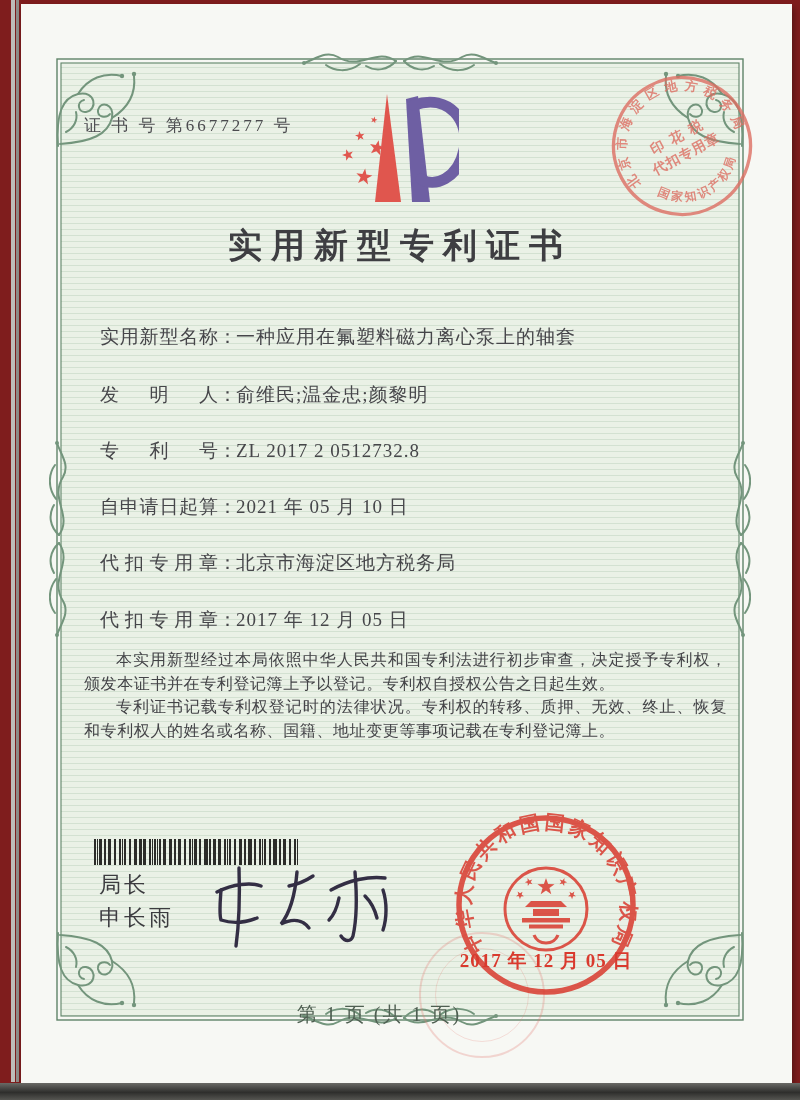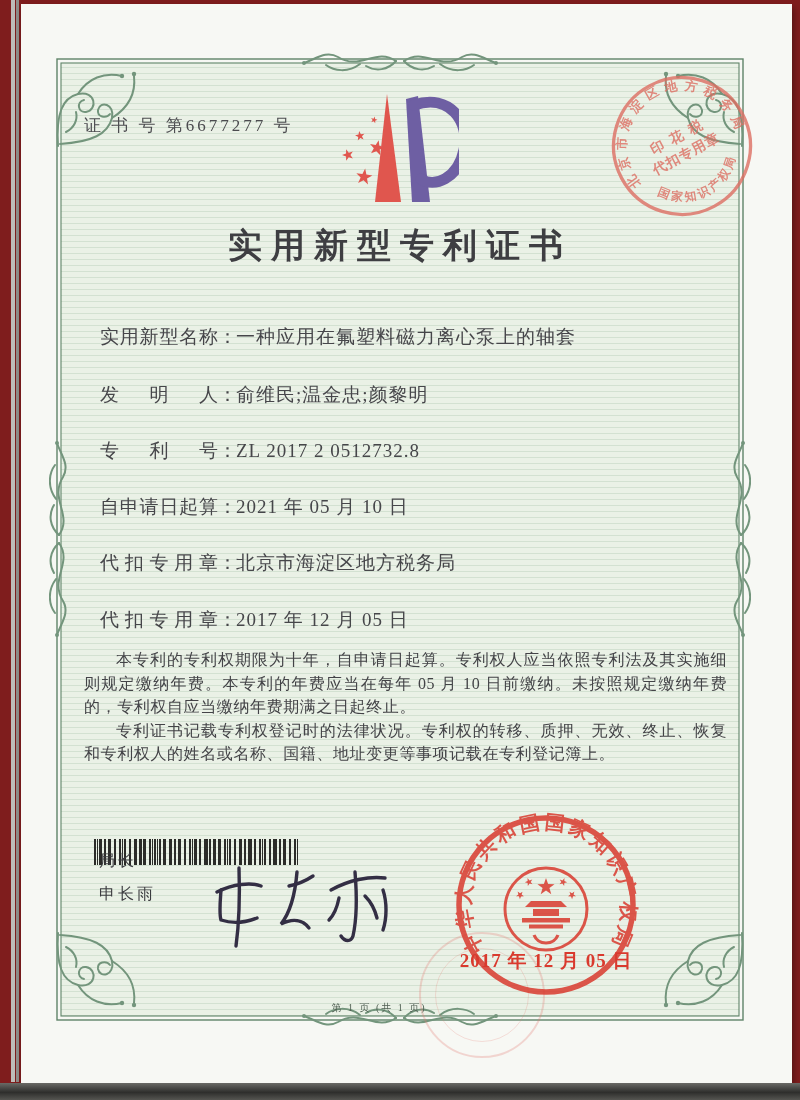--- a/index.html
+++ b/index.html
@@ -39,36 +39,36 @@
     font-size:16px; line-height:23.5px; letter-spacing:.6px; color:#434347; text-align:justify; }
   .paras p { text-indent:2em; }
 
   .barcode { position:absolute; left:73px; top:835px; width:205px; height:26px;
     background-image:
       repeating-linear-gradient(90deg,#2b2b28 0 2px, rgba(0,0,0,0) 2px 5px),
       repeating-linear-gradient(90deg,#2b2b28 0 1px, rgba(0,0,0,0) 1px 7px),
       repeating-linear-gradient(90deg, rgba(0,0,0,0) 0 3px, #2b2b28 3px 4px, rgba(0,0,0,0) 4px 11px);
   }
 
-  .signer { position:absolute; left:78px; top:840px; font-size:16px; line-height:33px;
+  .signer { position:absolute; left:78px; top:864px; font-size:22px; line-height:33px;
     color:#3c3c40; font-family:"Liberation Sans", sans-serif; letter-spacing:3px; }
   .signature { position:absolute; left:182px; top:858px; }
 
   .ghost-ring { position:absolute; left:398px; top:928px; width:126px; height:126px;
     border:2px solid rgba(228,120,110,.28); border-radius:50%; }
   .ghost-ring:before { content:""; position:absolute; inset:14px; border:1px solid rgba(228,120,110,.22); border-radius:50%; }
 
   .seal { position:absolute; left:430px; top:806px; opacity:.85; }
   .seal-date { position:absolute; left:430px; top:944px; width:190px; text-align:center;
     color:#d93a2e; font-size:19px; font-weight:bold; letter-spacing:1px; }
 
   .stamp { position:absolute; left:585px; top:66px; transform:rotate(-28deg); opacity:.8; }
 
   .footer { position:absolute; left:28px; top:997px; width:660px; text-align:center;
-    font-size:10px; letter-spacing:2px; color:#4f5f52; }
+    font-size:20px; letter-spacing:2px; color:#4f5f52; }
 
   svg text { font-family:"Liberation Sans", sans-serif; }
 </style>
 </head>
 <body>
 
 <svg width="0" height="0" style="position:absolute">
   <defs>
     <path id="star" d="M0,-10 L2.35,-3.24 L9.51,-3.09 L3.80,1.24 L5.88,8.09 L0,4 L-5.88,8.09 L-3.80,1.24 L-9.51,-3.09 L-2.35,-3.24 Z"></path>
     <g id="corner" fill="none" stroke="#73957c" stroke-width="2" stroke-linecap="round">
@@ -147,21 +147,21 @@
       </div>
       <div class="f-row" style="top:226px">
         <span class="f-label">代扣专用章</span><span class="f-colon">：</span><span class="f-value">北京市海淀区地方税务局</span>
       </div>
       <div class="f-row" style="top:283px">
         <span class="f-label">代扣专用章</span><span class="f-colon">：</span><span class="f-value">2017 年 12 月 05 日</span>
       </div>
     </div>
 
     <div class="paras">
-      <p>本专利的专利权期限为十年，自申请日起算。专利权人应当依照专利法及其实施细则规定缴纳年费。本专利的年费应当在每年 05 月 10 日前缴纳。未按照规定缴纳年费的，专利权自应当缴纳年费期满之日起终止。</p>
+      <p>本实用新型经过本局依照中华人民共和国专利法进行初步审查，决定授予专利权，颁发本证书并在专利登记簿上予以登记。专利权自授权公告之日起生效。</p>
       <p>专利证书记载专利权登记时的法律状况。专利权的转移、质押、无效、终止、恢复和专利权人的姓名或名称、国籍、地址变更等事项记载在专利登记簿上。</p>
     </div>
 
     <div class="barcode"></div>
 
     <div class="signer">
       <div>局长</div>
       <div>申长雨</div>
     </div>
 

